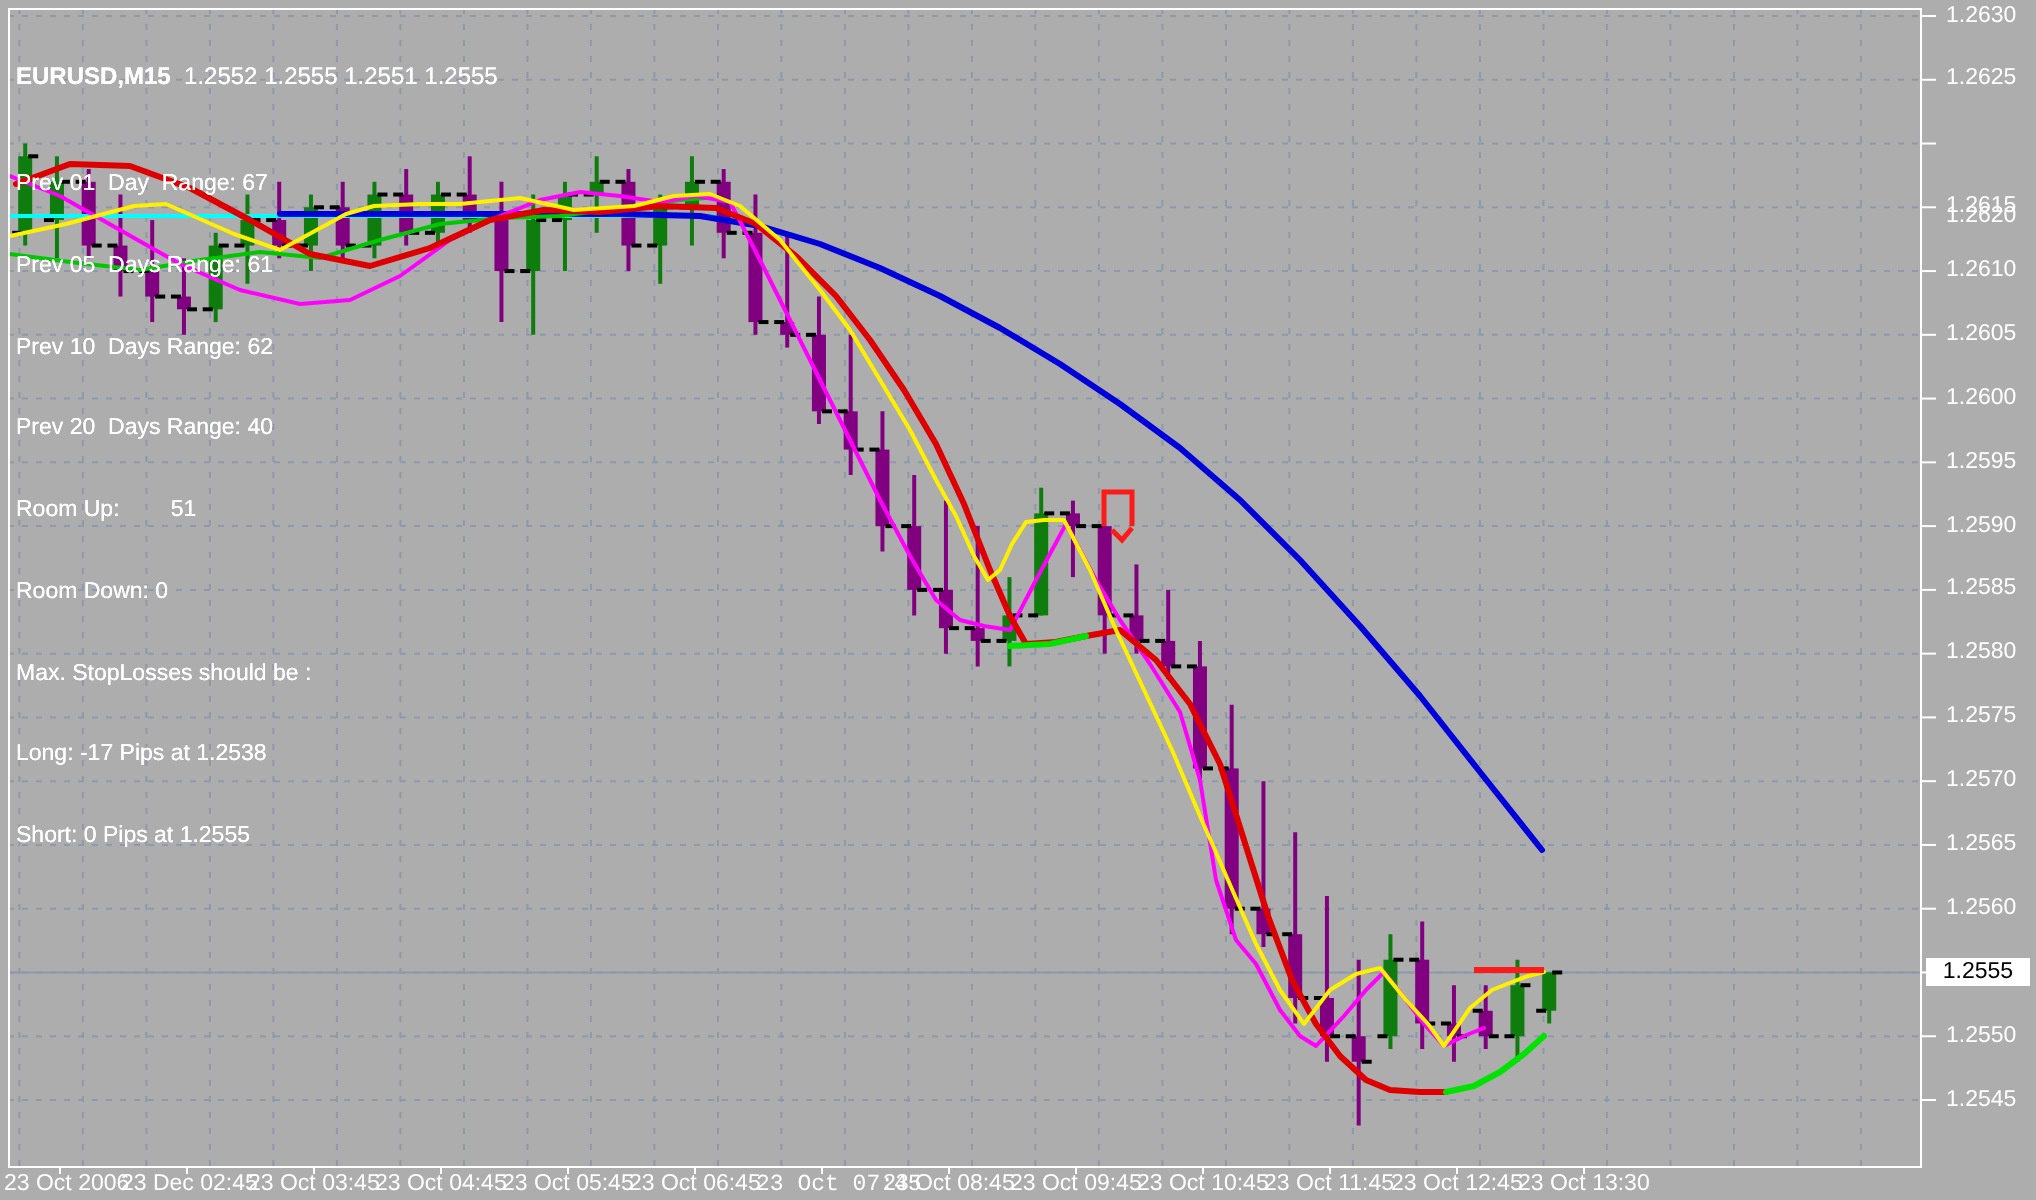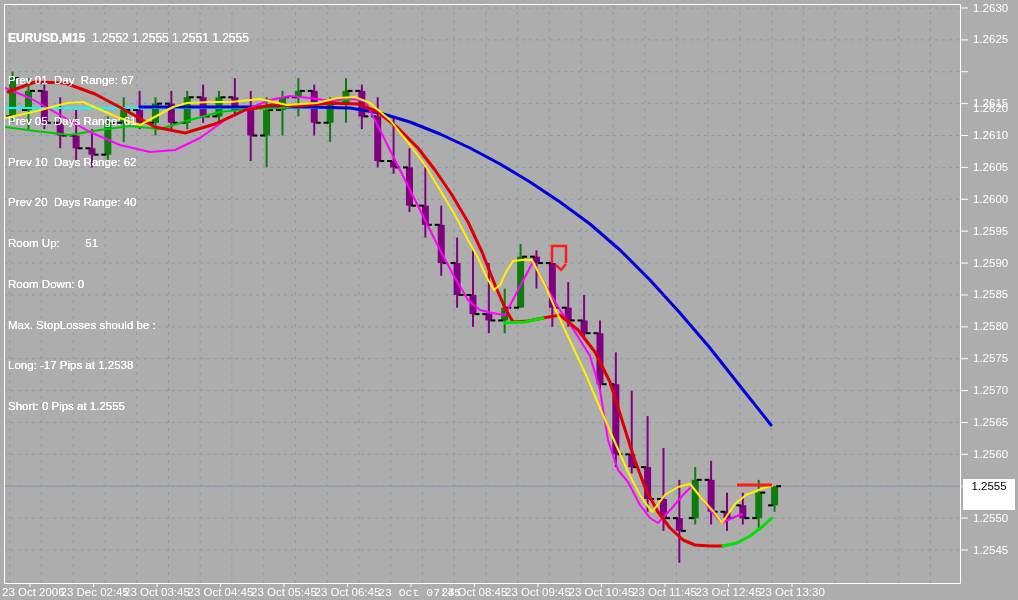--- a/index.html
+++ b/index.html
@@ -5,33 +5,33 @@
   html,body{margin:0;padding:0;background:#888;}
   .screen{
     position:relative;width:1018px;height:600px;background:#ADADAD;
     font-family:"Liberation Sans",sans-serif;overflow:hidden;
   }
   svg{position:absolute;left:0;top:0;}
   .overlay{
     position:absolute;left:8px;top:5px;color:#FFFFFF;font-size:11.5px;
     line-height:13.6px;white-space:pre;text-shadow:0 0 0 #fff;z-index:5;
   }
-  .title-line{font-size:12px;margin-bottom:1px;}
+  .title-line{font-size:12px;margin-bottom:13px;}
   .title-line .b{font-weight:bold;}
   .watermark{
     position:absolute;left:8px;top:570px;color:#ECECEC;font-size:11.5px;z-index:4;white-space:pre;
   }
   .yaxis-label{
     position:absolute;left:973px;color:#FFFFFF;font-size:11.5px;z-index:3;white-space:pre;
   }
   .xaxis-label{
     position:absolute;top:586px;color:#FFFFFF;font-size:11.5px;z-index:3;white-space:pre;
   }
   .price-tag{
-    position:absolute;left:963px;width:52px;height:31px;background:#FFFFFF;color:#000000;
+    position:absolute;left:963px;width:52px;height:14px;background:#FFFFFF;color:#000000;
     font-size:11.5px;text-align:center;line-height:14px;z-index:6;
   }
 </style>
 </head>
 <body>
 
 <div class="screen">
 
   <svg id="chart" width="1018" height="600" viewBox="0 0 1018 600">
       <g>

